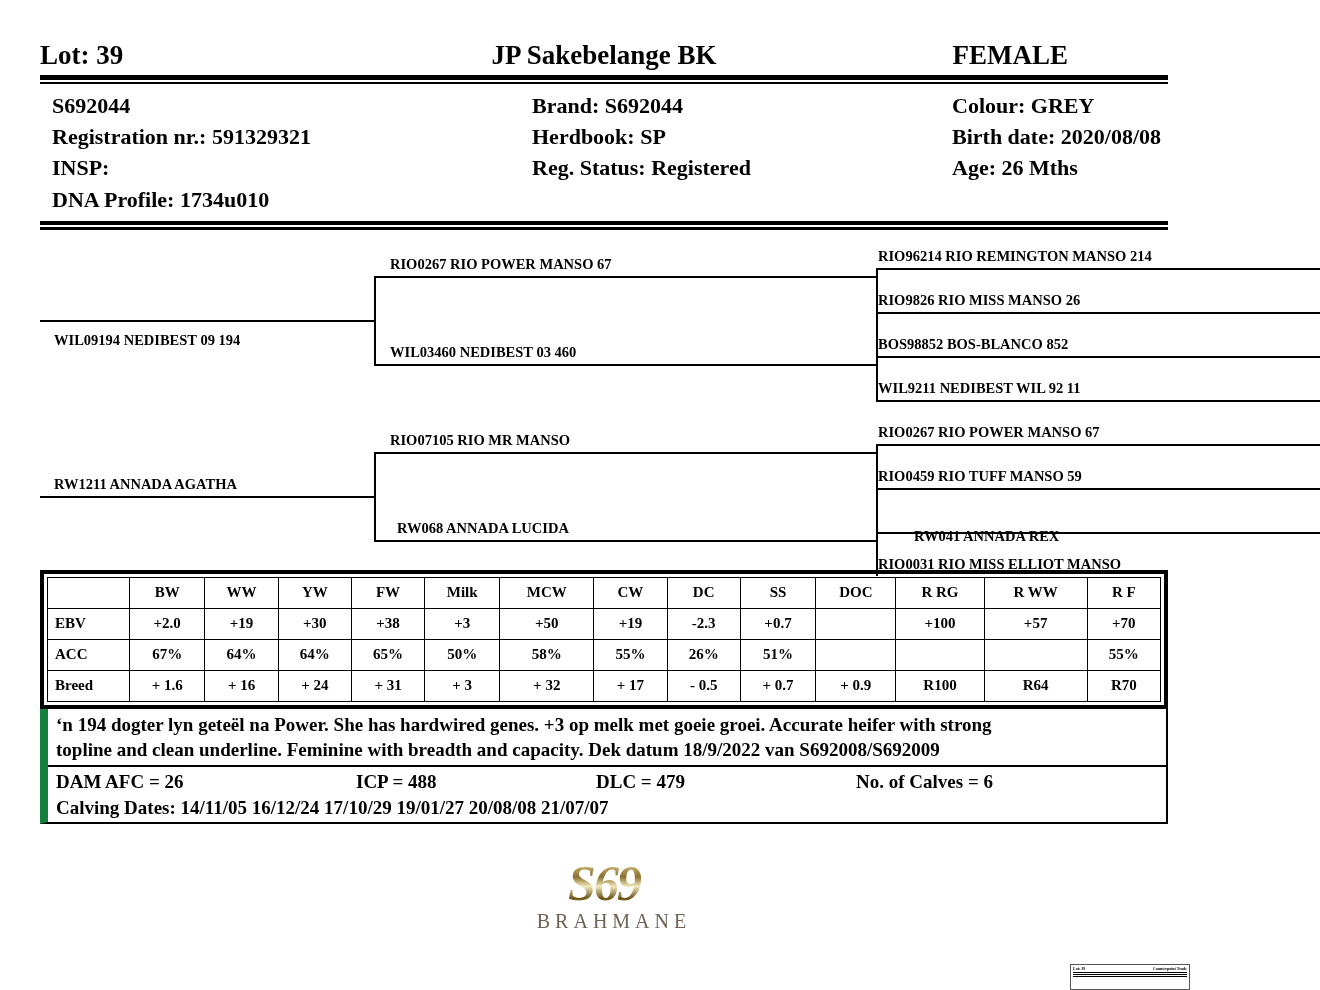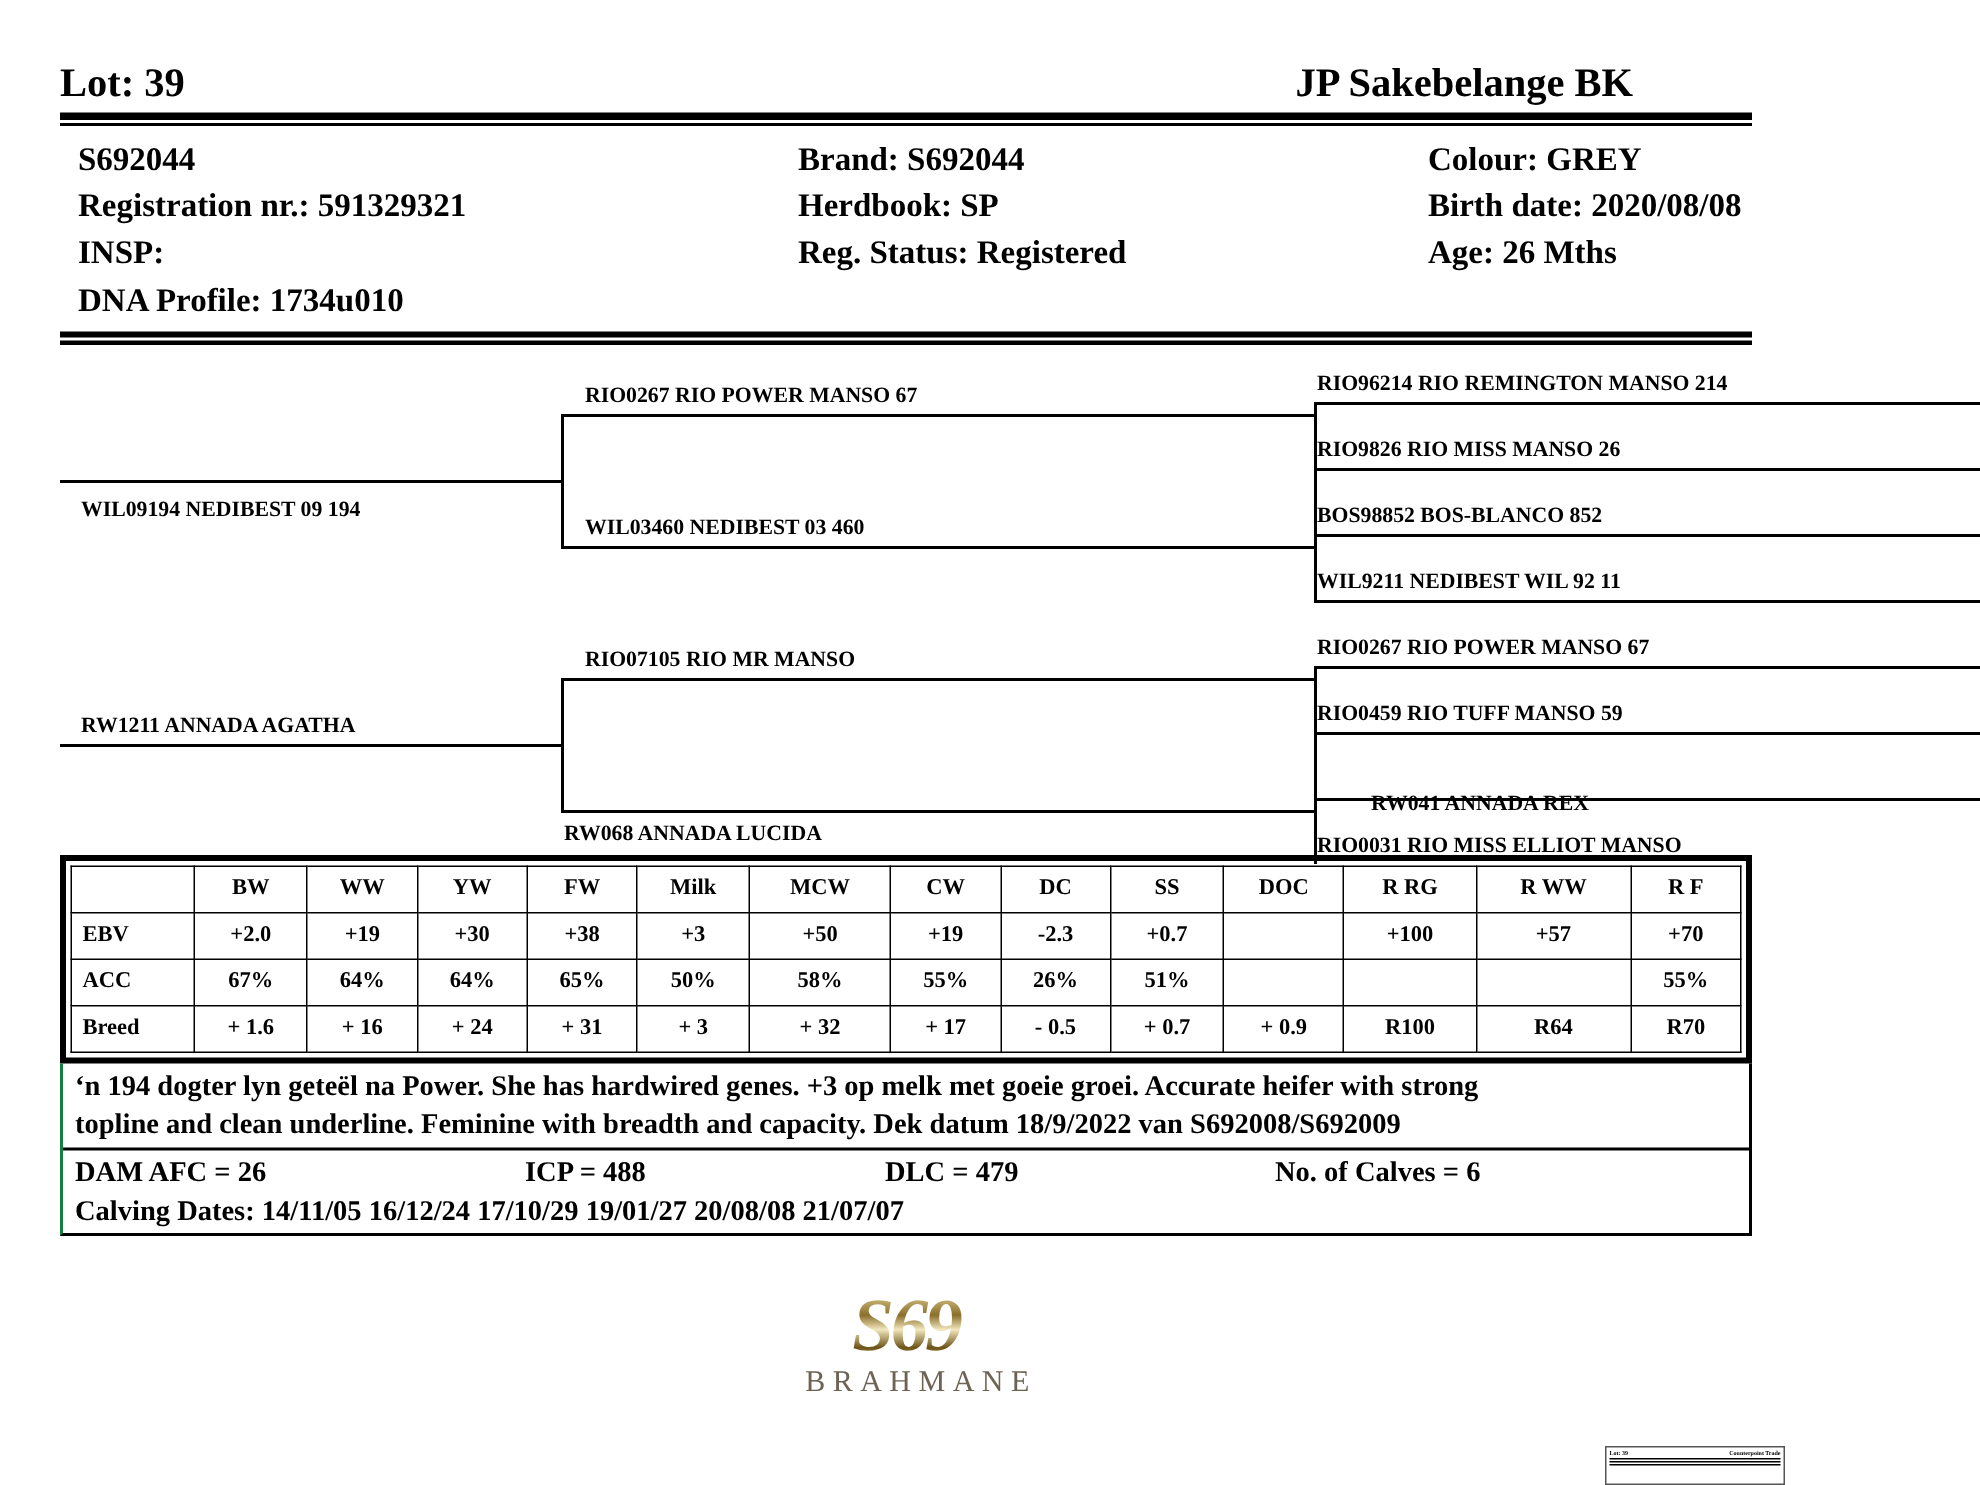--- a/index.html
+++ b/index.html
@@ -97,21 +97,21 @@
     height: 22px;
   }
   table.ebv th.rowhead, table.ebv td.rowhead {
     text-align: left;
     padding-left: 7px;
     width: 72px;
   }
 
   
   .notes {
-    border-left: 2px solid #15803d;
+    border-left: 8px solid #15803d;
     border-right: 2px solid #000;
     border-bottom: 2px solid #000;
     font-weight: bold;
     font-size: 19px;
     line-height: 1.33;
     padding: 3px 8px 2px 8px;
   }
   .notes-divider {
     border-top: 2px solid #000;
     margin: 3px -8px 2px -8px;
@@ -172,20 +172,21 @@
   .thumb .t-line { border-top: 1px solid #000; margin: 1px 0; }
 </style>
 </head>
 <body>
 
 <div class="page">
 
   <div class="top-row">
     <div class="top-left">Lot:  39</div>
     <div class="top-center">JP Sakebelange BK</div>
+    <div class="top-right">FEMALE</div>
   </div>
   <div class="rule-thick"></div>
 
   <div class="info-grid">
     <div>S692044</div>
     <div>Brand:  S692044</div>
     <div>Colour:  GREY</div>
 
     <div>Registration nr.: 591329321</div>
     <div>Herdbook: SP</div>
@@ -231,21 +232,21 @@
 
     <div class="ped-label" style="left:350px; top:20px;">RIO0267 RIO POWER MANSO 67</div>
     <div class="ped-line h-line" style="left:334px; top:40px; width:502px;"></div>
 
     <div class="ped-label" style="left:350px; top:108px;">WIL03460 NEDIBEST 03 460</div>
     <div class="ped-line h-line" style="left:334px; top:128px; width:502px;"></div>
 
     <div class="ped-label" style="left:350px; top:196px;">RIO07105 RIO MR MANSO</div>
     <div class="ped-line h-line" style="left:334px; top:216px; width:502px;"></div>
 
-    <div class="ped-label" style="left:336px; top:284px;margin-top:28px;">RW068 ANNADA LUCIDA</div>
+    <div class="ped-label" style="left:357px; top:284px;">RW068 ANNADA LUCIDA</div>
     <div class="ped-line h-line" style="left:334px; top:304px; width:502px;"></div>
 
     <div class="ped-line v-line" style="left:334px; top:40px; height:88px;"></div>
     <div class="ped-line v-line" style="left:334px; top:216px; height:88px;"></div>
 
     <div class="ped-label" style="left:14px; top:64px;margin-top:32px;">WIL09194 NEDIBEST 09 194</div>
     <div class="ped-line h-line" style="left:0px; top:84px; width:334px;"></div>
 
     <div class="ped-label" style="left:14px; top:240px;">RW1211 ANNADA AGATHA</div>
     <div class="ped-line h-line" style="left:0px; top:260px; width:334px;"></div>

